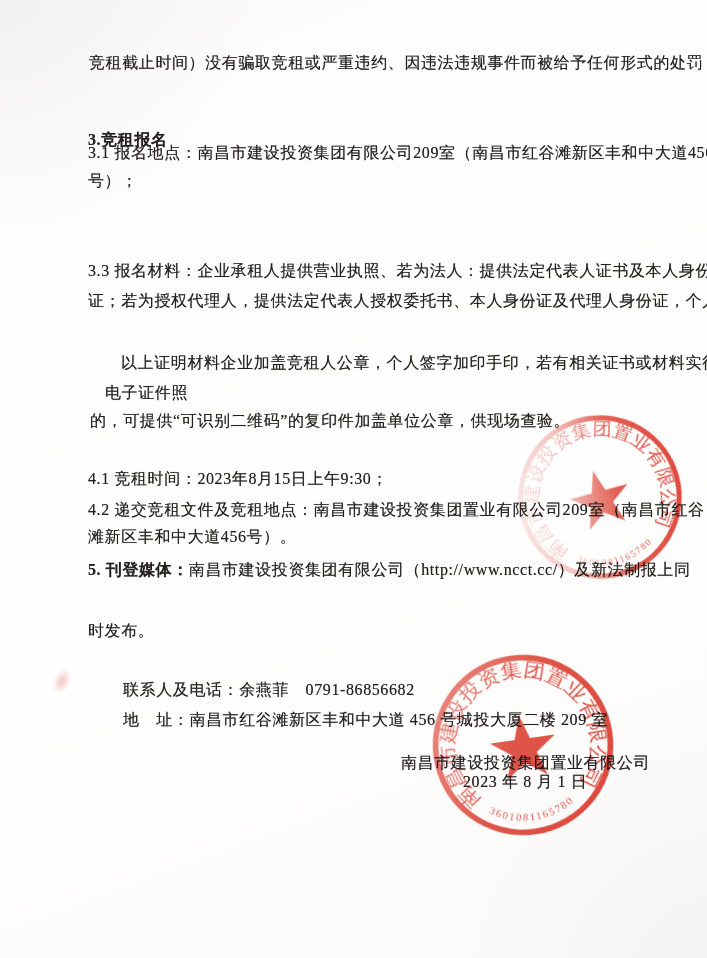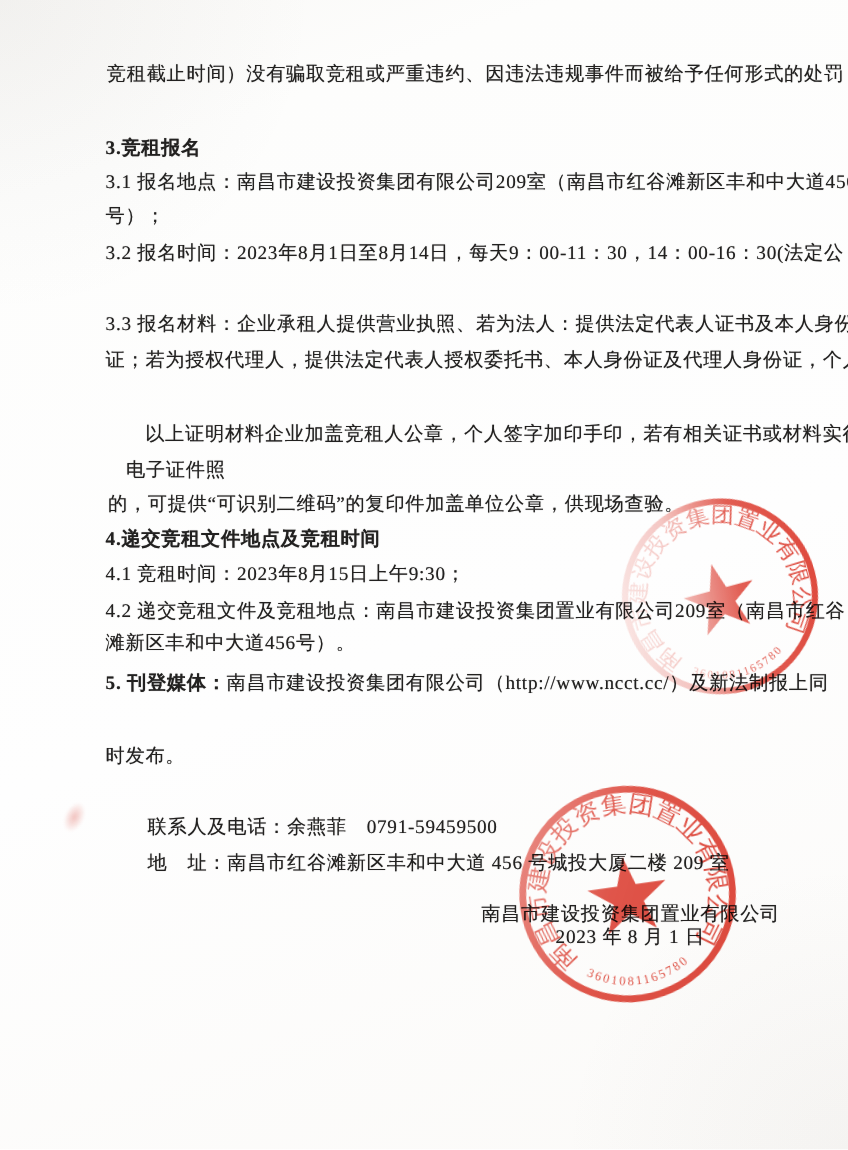--- a/index.html
+++ b/index.html
@@ -20,21 +20,21 @@
       radial-gradient(circle at 100% 100%, rgba(120,115,110,0.05), rgba(0,0,0,0) 20%);
   }
   .ln{
     position:absolute;
     font-size:16px;line-height:20px;
     color:#222120;
     letter-spacing:0.6px;
     white-space:pre;
     text-shadow:0 0 0.7px rgba(40,38,36,0.55);
   }
-  .b{font-weight:bold;}
+  .b{font-weight:bold;margin-top:16px;}
   .stamp{
     position:absolute;
     mix-blend-mode:multiply;
     opacity:0.92;
     filter:blur(0.35px) saturate(1.05);
     pointer-events:none;
   }
   .stamp svg{display:block;width:100%;height:100%;}
   .stamp-right{
     left:514px;top:411px;width:172px;height:172px;
@@ -59,33 +59,31 @@
 </style>
 </head>
 <body>
 
 <div class="page">
 
   <div class="ln" style="left:89px;top:53px">竞租截止时间）没有骗取竞租或严重违约、因违法违规事件而被给予任何形式的处罚；</div>
   <div class="ln b" style="left:88px;top:114px">3.竞租报名</div>
   <div class="ln" style="left:88px;top:143px">3.1 报名地点：南昌市建设投资集团有限公司209室（南昌市红谷滩新区丰和中大道456</div>
   <div class="ln" style="left:88px;top:171px">号）；</div>
-  <div class="ln" style="left:88px;top:202px">3.2 报名时间：2023年8月1日至8月14日，每天9：00-11：30，14：00-16：30(法定公</div>
   <div class="ln" style="left:88px;top:261px">3.3 报名材料：企业承租人提供营业执照、若为法人：提供法定代表人证书及本人身份</div>
   <div class="ln" style="left:88px;top:291px">证；若为授权代理人，提供法定代表人授权委托书、本人身份证及代理人身份证，个人</div>
   <div class="ln" style="left:121px;top:353px">以上证明材料企业加盖竞租人公章，个人签字加印手印，若有相关证书或材料实行</div>
   <div class="ln" style="left:105px;top:383px">电子证件照</div>
   <div class="ln" style="left:90px;top:411px">的，可提供“可识别二维码”的复印件加盖单位公章，供现场查验。</div>
-  <div class="ln b" style="left:88px;top:440px">4.递交竞租文件地点及竞租时间</div>
   <div class="ln" style="left:88px;top:469px">4.1 竞租时间：2023年8月15日上午9:30；</div>
   <div class="ln" style="left:88px;top:500px">4.2 递交竞租文件及竞租地点：南昌市建设投资集团置业有限公司209室（南昌市红谷</div>
   <div class="ln" style="left:88px;top:527px">滩新区丰和中大道456号）。</div>
   <div class="ln" style="left:88px;top:560px"><span class="b">5. 刊登媒体：</span><span>南昌市建设投资集团有限公司（http://www.ncct.cc/）及新法制报上同</span></div>
   <div class="ln" style="left:88px;top:621px">时发布。</div>
-  <div class="ln" style="left:123px;top:680px">联系人及电话：余燕菲　0791-59459500</div>
+  <div class="ln" style="left:123px;top:680px">联系人及电话：余燕菲　0791-86856682</div>
   <div class="ln" style="left:123px;top:710px">地　址：南昌市红谷滩新区丰和中大道 456 号城投大厦二楼 209 室</div>
   <div class="ln" style="left:401px;top:753px">南昌市建设投资集团置业有限公司</div>
   <div class="ln" style="left:463px;top:772px">2023 年 8 月 1 日</div>
 
   <div class="stamp stamp-right">
     <svg viewBox="0 0 200 200">
       <defs>
         <path id="s1a" d="M 49.09 150.91 A 72 72 0 1 1 150.91 150.91" fill="none"></path>
         <path id="s1n" d="M 43.43 156.57 A 80 80 0 0 0 156.57 156.57" fill="none"></path>
       </defs>

